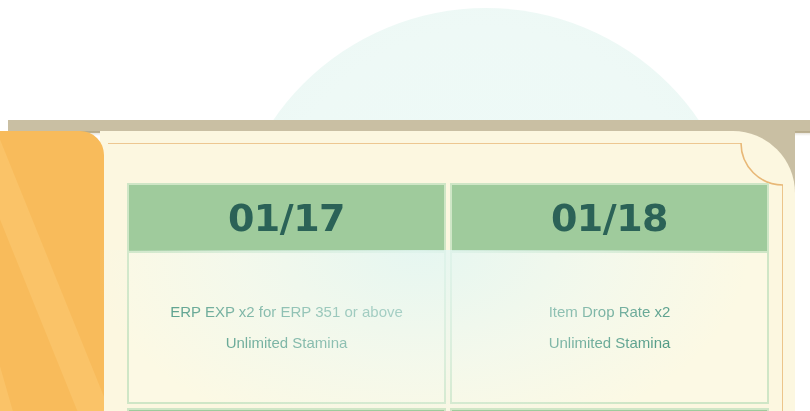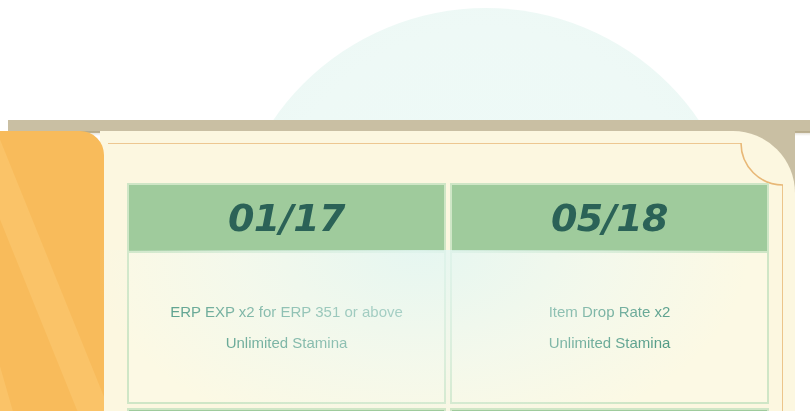--- a/index.html
+++ b/index.html
@@ -155,21 +155,20 @@
     border-bottom: none;
     box-sizing: border-box;
   }
   .day-header-label {
     font-family: "DejaVu Sans", sans-serif;
     font-size: 38px;
     font-weight: bold;
     letter-spacing: -0.5px;
     color: #2b6257;
     line-height: 1;
-    font-style: italic;
   }
   .day-body {
     height: 153px;
     background: #fcf9e4;
     border: 2px solid #cfe6c6;
     border-top: 2px solid #cfe6c6;
     box-sizing: border-box;
     display: flex;
     flex-direction: column;
     align-items: center;
@@ -247,21 +246,21 @@
         <span class="day-header-label">01/17</span>
       </div>
       <div class="day-body">
         <div class="perk">ERP EXP x2 for ERP 351 or above</div>
         <div class="perk">Unlimited Stamina</div>
       </div>
     </div>
 
     <div class="col">
       <div class="day-header">
-        <span class="day-header-label">05/18</span>
+        <span class="day-header-label">01/18</span>
       </div>
       <div class="day-body">
         <div class="perk">Item Drop Rate x2</div>
         <div class="perk">Unlimited Stamina</div>
       </div>
     </div>
 
   </div>
 
   <div class="mint-wash"></div>

